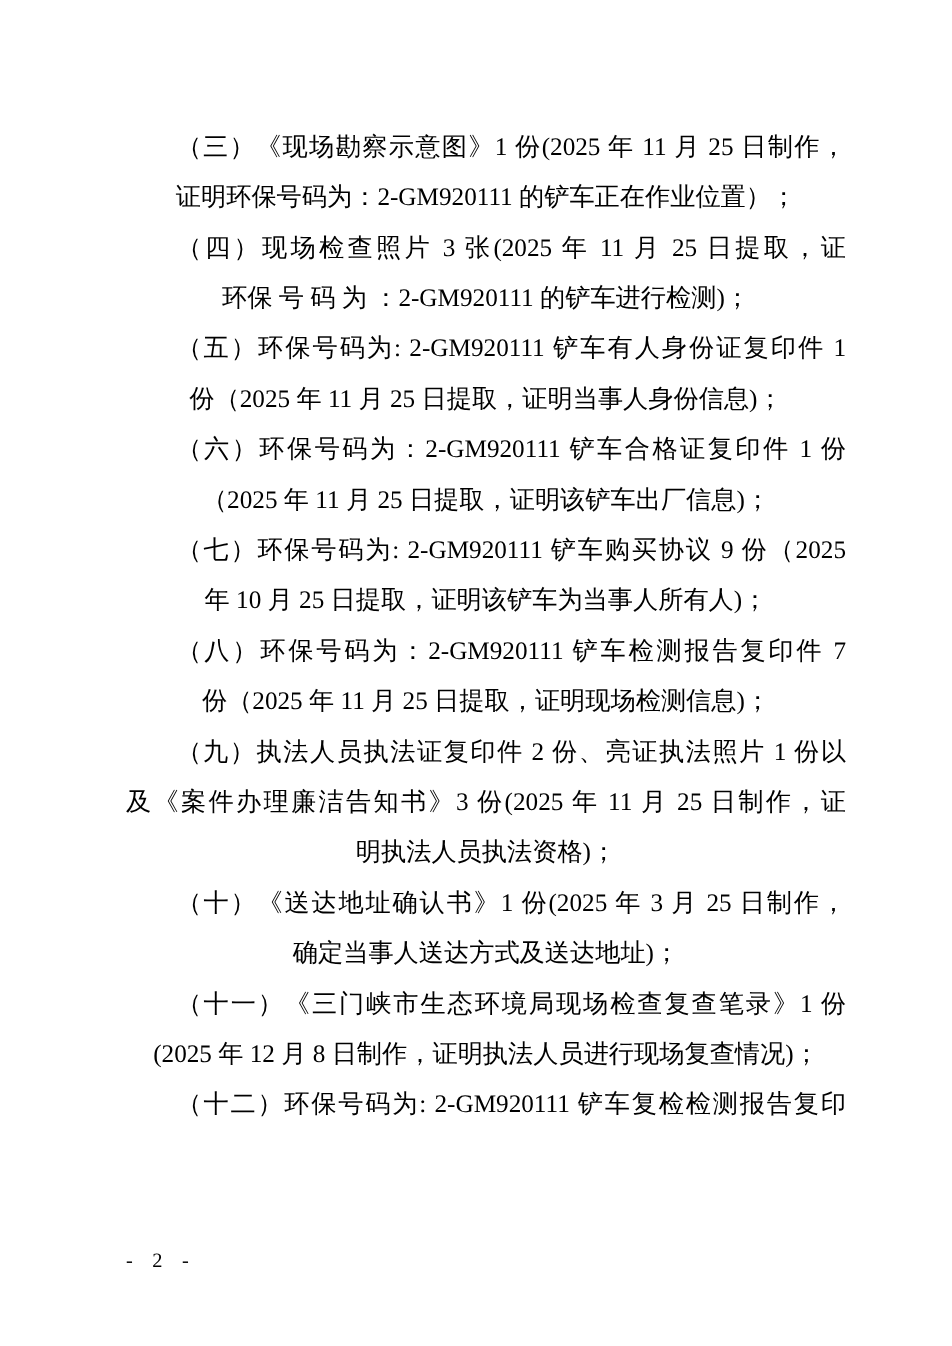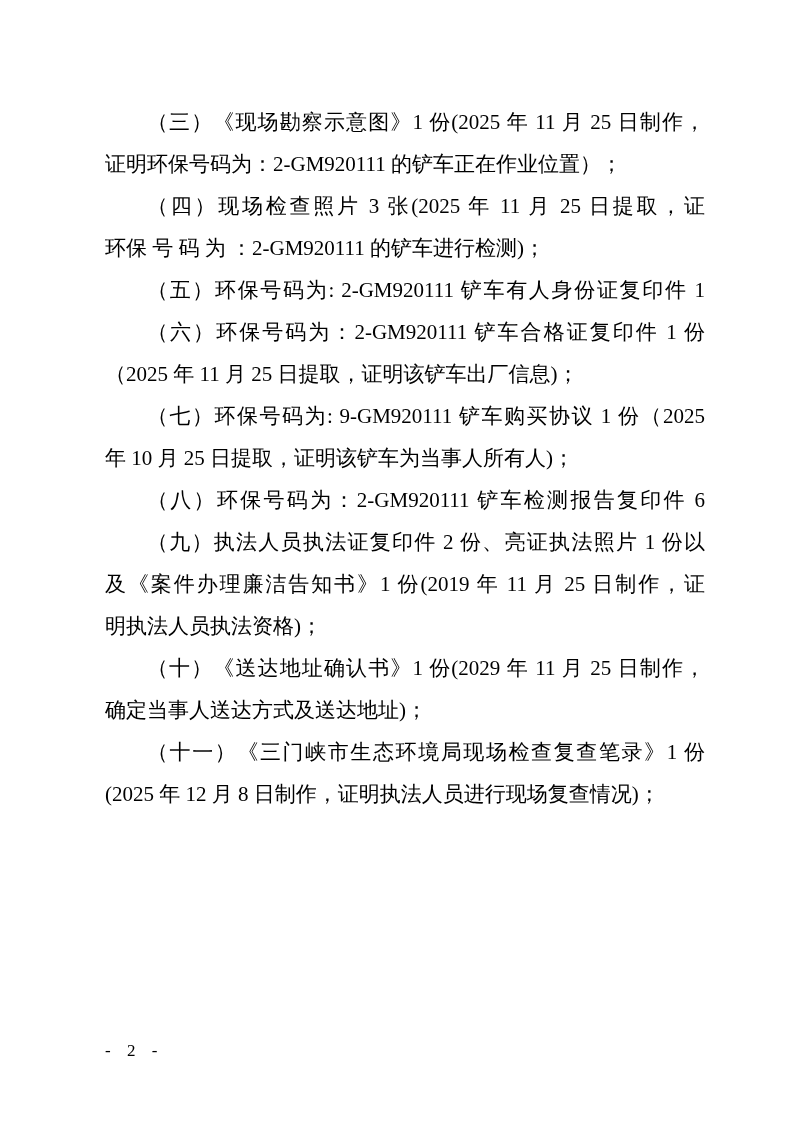--- a/index.html
+++ b/index.html
@@ -25,21 +25,21 @@
     position: absolute;
     left: 105px;
     top: 101px;
     width: 600px;
     font-size: 21px;
     line-height: 42px;
   }
   .line {
     white-space: nowrap;
     height: 42px;
-    text-align: left;
+    text-align: center;
   }
   .line.indent {
     padding-left: 42px;
   }
   .line.justify {
     text-align: justify;
     text-align-last: justify;
     -moz-text-align-last: justify;
   }
   .footer {
@@ -55,29 +55,32 @@
 </head>
 <body>
 
 <div class="page">
   <div class="text-block">
       <div class="line indent justify">（三）《现场勘察示意图》1 份(2025 年 11 月 25 日制作，</div>
       <div class="line">证明环保号码为：2-GM920111 的铲车正在作业位置）；</div>
       <div class="line indent justify">（四）现场检查照片 3 张(2025 年 11 月 25 日提取，证</div>
       <div class="line">环保 号 码 为 ：2-GM920111 的铲车进行检测)；</div>
       <div class="line indent justify">（五）环保号码为: 2-GM920111 铲车有人身份证复印件 1</div>
+      <div class="line">份（2025 年 11 月 25 日提取，证明当事人身份信息)；</div>
       <div class="line indent justify">（六）环保号码为：2-GM920111 铲车合格证复印件 1 份</div>
       <div class="line">（2025 年 11 月 25 日提取，证明该铲车出厂信息)；</div>
-      <div class="line indent justify">（七）环保号码为: 9-GM920111 铲车购买协议 1 份（2025</div>
+      <div class="line indent justify">（七）环保号码为: 2-GM920111 铲车购买协议 9 份（2025</div>
       <div class="line">年 10 月 25 日提取，证明该铲车为当事人所有人)；</div>
-      <div class="line indent justify">（八）环保号码为：2-GM920111 铲车检测报告复印件 6</div>
+      <div class="line indent justify">（八）环保号码为：2-GM920111 铲车检测报告复印件 7</div>
+      <div class="line">份（2025 年 11 月 25 日提取，证明现场检测信息)；</div>
       <div class="line indent justify">（九）执法人员执法证复印件 2 份、亮证执法照片 1 份以</div>
-      <div class="line justify">及《案件办理廉洁告知书》1 份(2019 年 11 月 25 日制作，证</div>
+      <div class="line justify">及《案件办理廉洁告知书》3 份(2025 年 11 月 25 日制作，证</div>
       <div class="line">明执法人员执法资格)；</div>
-      <div class="line indent justify">（十）《送达地址确认书》1 份(2029 年 11 月 25 日制作，</div>
+      <div class="line indent justify">（十）《送达地址确认书》1 份(2025 年 3 月 25 日制作，</div>
       <div class="line">确定当事人送达方式及送达地址)；</div>
       <div class="line indent justify">（十一）《三门峡市生态环境局现场检查复查笔录》1 份</div>
       <div class="line">(2025 年 12 月 8 日制作，证明执法人员进行现场复查情况)；</div>
+      <div class="line indent justify">（十二）环保号码为: 2-GM920111 铲车复检检测报告复印</div>
     </div>
   <div class="footer">
     <span>- 2 -</span>
   </div>
 </div>
 
 </body></html>

